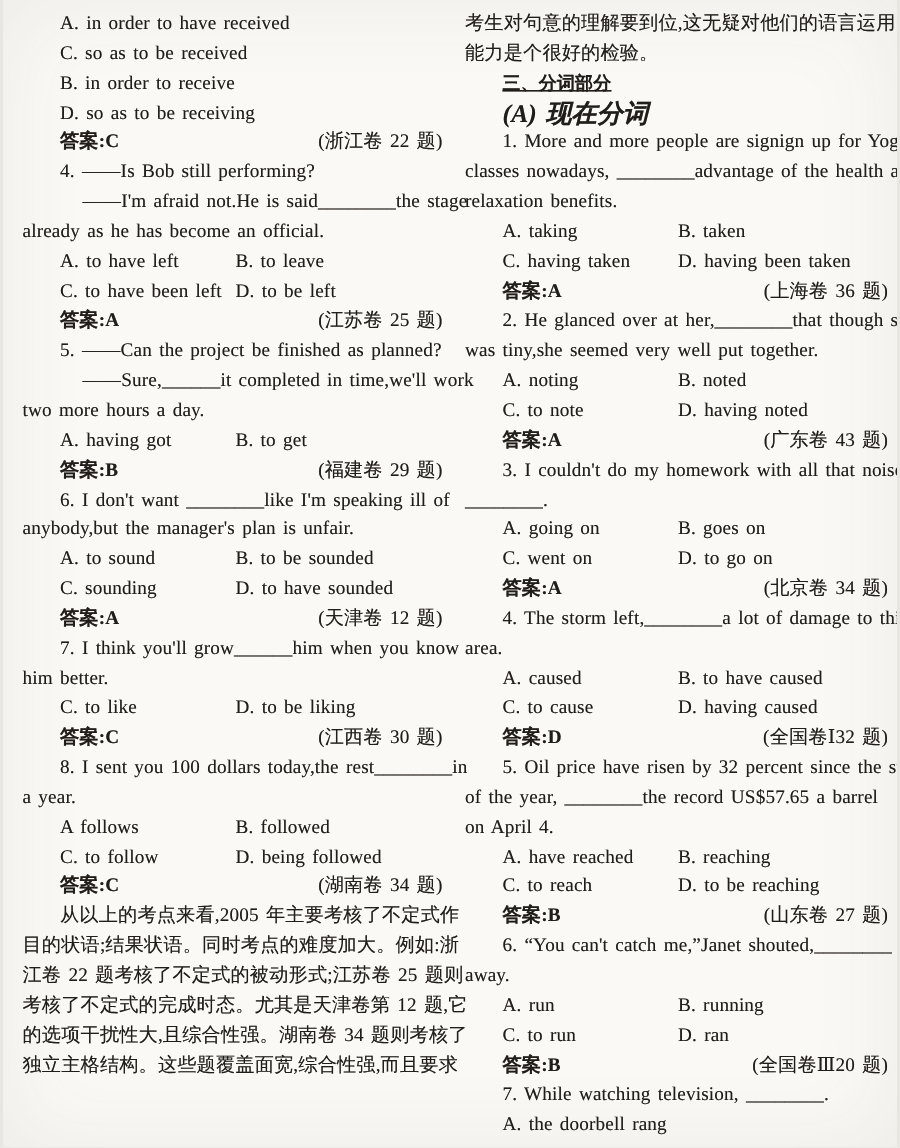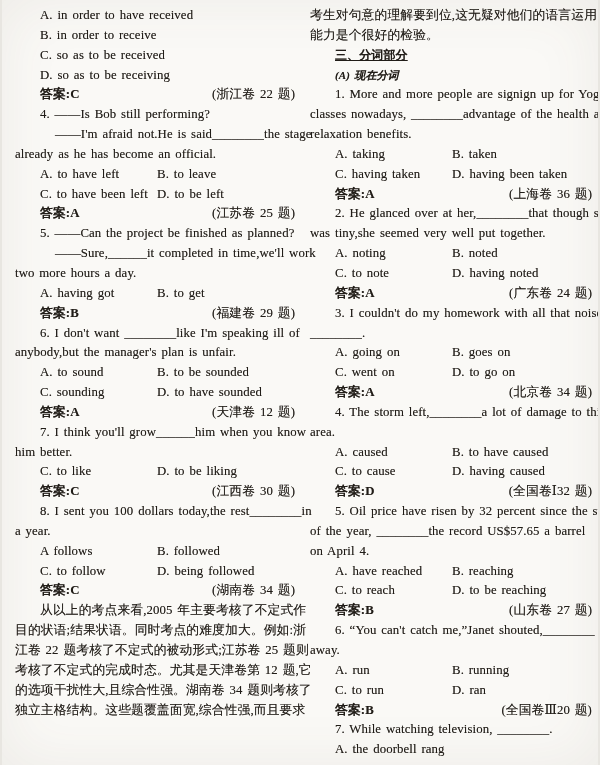--- a/index.html
+++ b/index.html
@@ -20,30 +20,30 @@
   .ind0{padding-left:0;}
   .ind1{padding-left:25px;}
   .ind2{padding-left:40px;}
   .optrow{display:flex;padding-left:25px;}
   .optrow .opt1{flex:none;width:117px;}
   .optrow .opt2{flex:none;}
   .ansrow{display:flex;justify-content:space-between;padding-right:5px;}
   .ansrow .ans{font-weight:700;padding-left:25px;}
   .ansrow .src{font-weight:400;}
   .heading{font-weight:700;padding-left:25px;font-size:12px;text-decoration:underline;}
-  .subheading{font-weight:700;font-style:italic;padding-left:25px;font-size:11px;}
+  .subheading{font-weight:700;font-style:italic;padding-left:25px;font-size:17px;}
 </style>
 </head>
 <body>
 
 <div class="page">
   <div class="col col-left">
       <div class="line ind1">A. in order to have received</div>
+      <div class="line ind1">C. so as to be received</div>
       <div class="line ind1">B. in order to receive</div>
-      <div class="line ind1">C. so as to be received</div>
       <div class="line ind1">D. so as to be receiving</div>
       <div class="line ansrow">
         <span class="ans">答案:C</span>
         <span class="src">(浙江卷 22 题)</span>
       </div>
       <div class="line ind1">4. ——Is Bob still performing?</div>
       <div class="line ind2">——I'm afraid not.He is said________the stage</div>
       <div class="line ind0">already as he has become an official.</div>
       <div class="line optrow">
         <span class="opt1">A. to have left</span>
@@ -138,21 +138,21 @@
       <div class="line optrow">
         <span class="opt1">A. noting</span>
         <span class="opt2">B. noted</span>
       </div>
       <div class="line optrow">
         <span class="opt1">C. to note</span>
         <span class="opt2">D. having noted</span>
       </div>
       <div class="line ansrow">
         <span class="ans">答案:A</span>
-        <span class="src">(广东卷 24 题)</span>
+        <span class="src">(广东卷 43 题)</span>
       </div>
       <div class="line ind1">3. I couldn't do my homework with all that noise</div>
       <div class="line ind0">________.</div>
       <div class="line optrow">
         <span class="opt1">A. going on</span>
         <span class="opt2">B. goes on</span>
       </div>
       <div class="line optrow">
         <span class="opt1">C. went on</span>
         <span class="opt2">D. to go on</span>

